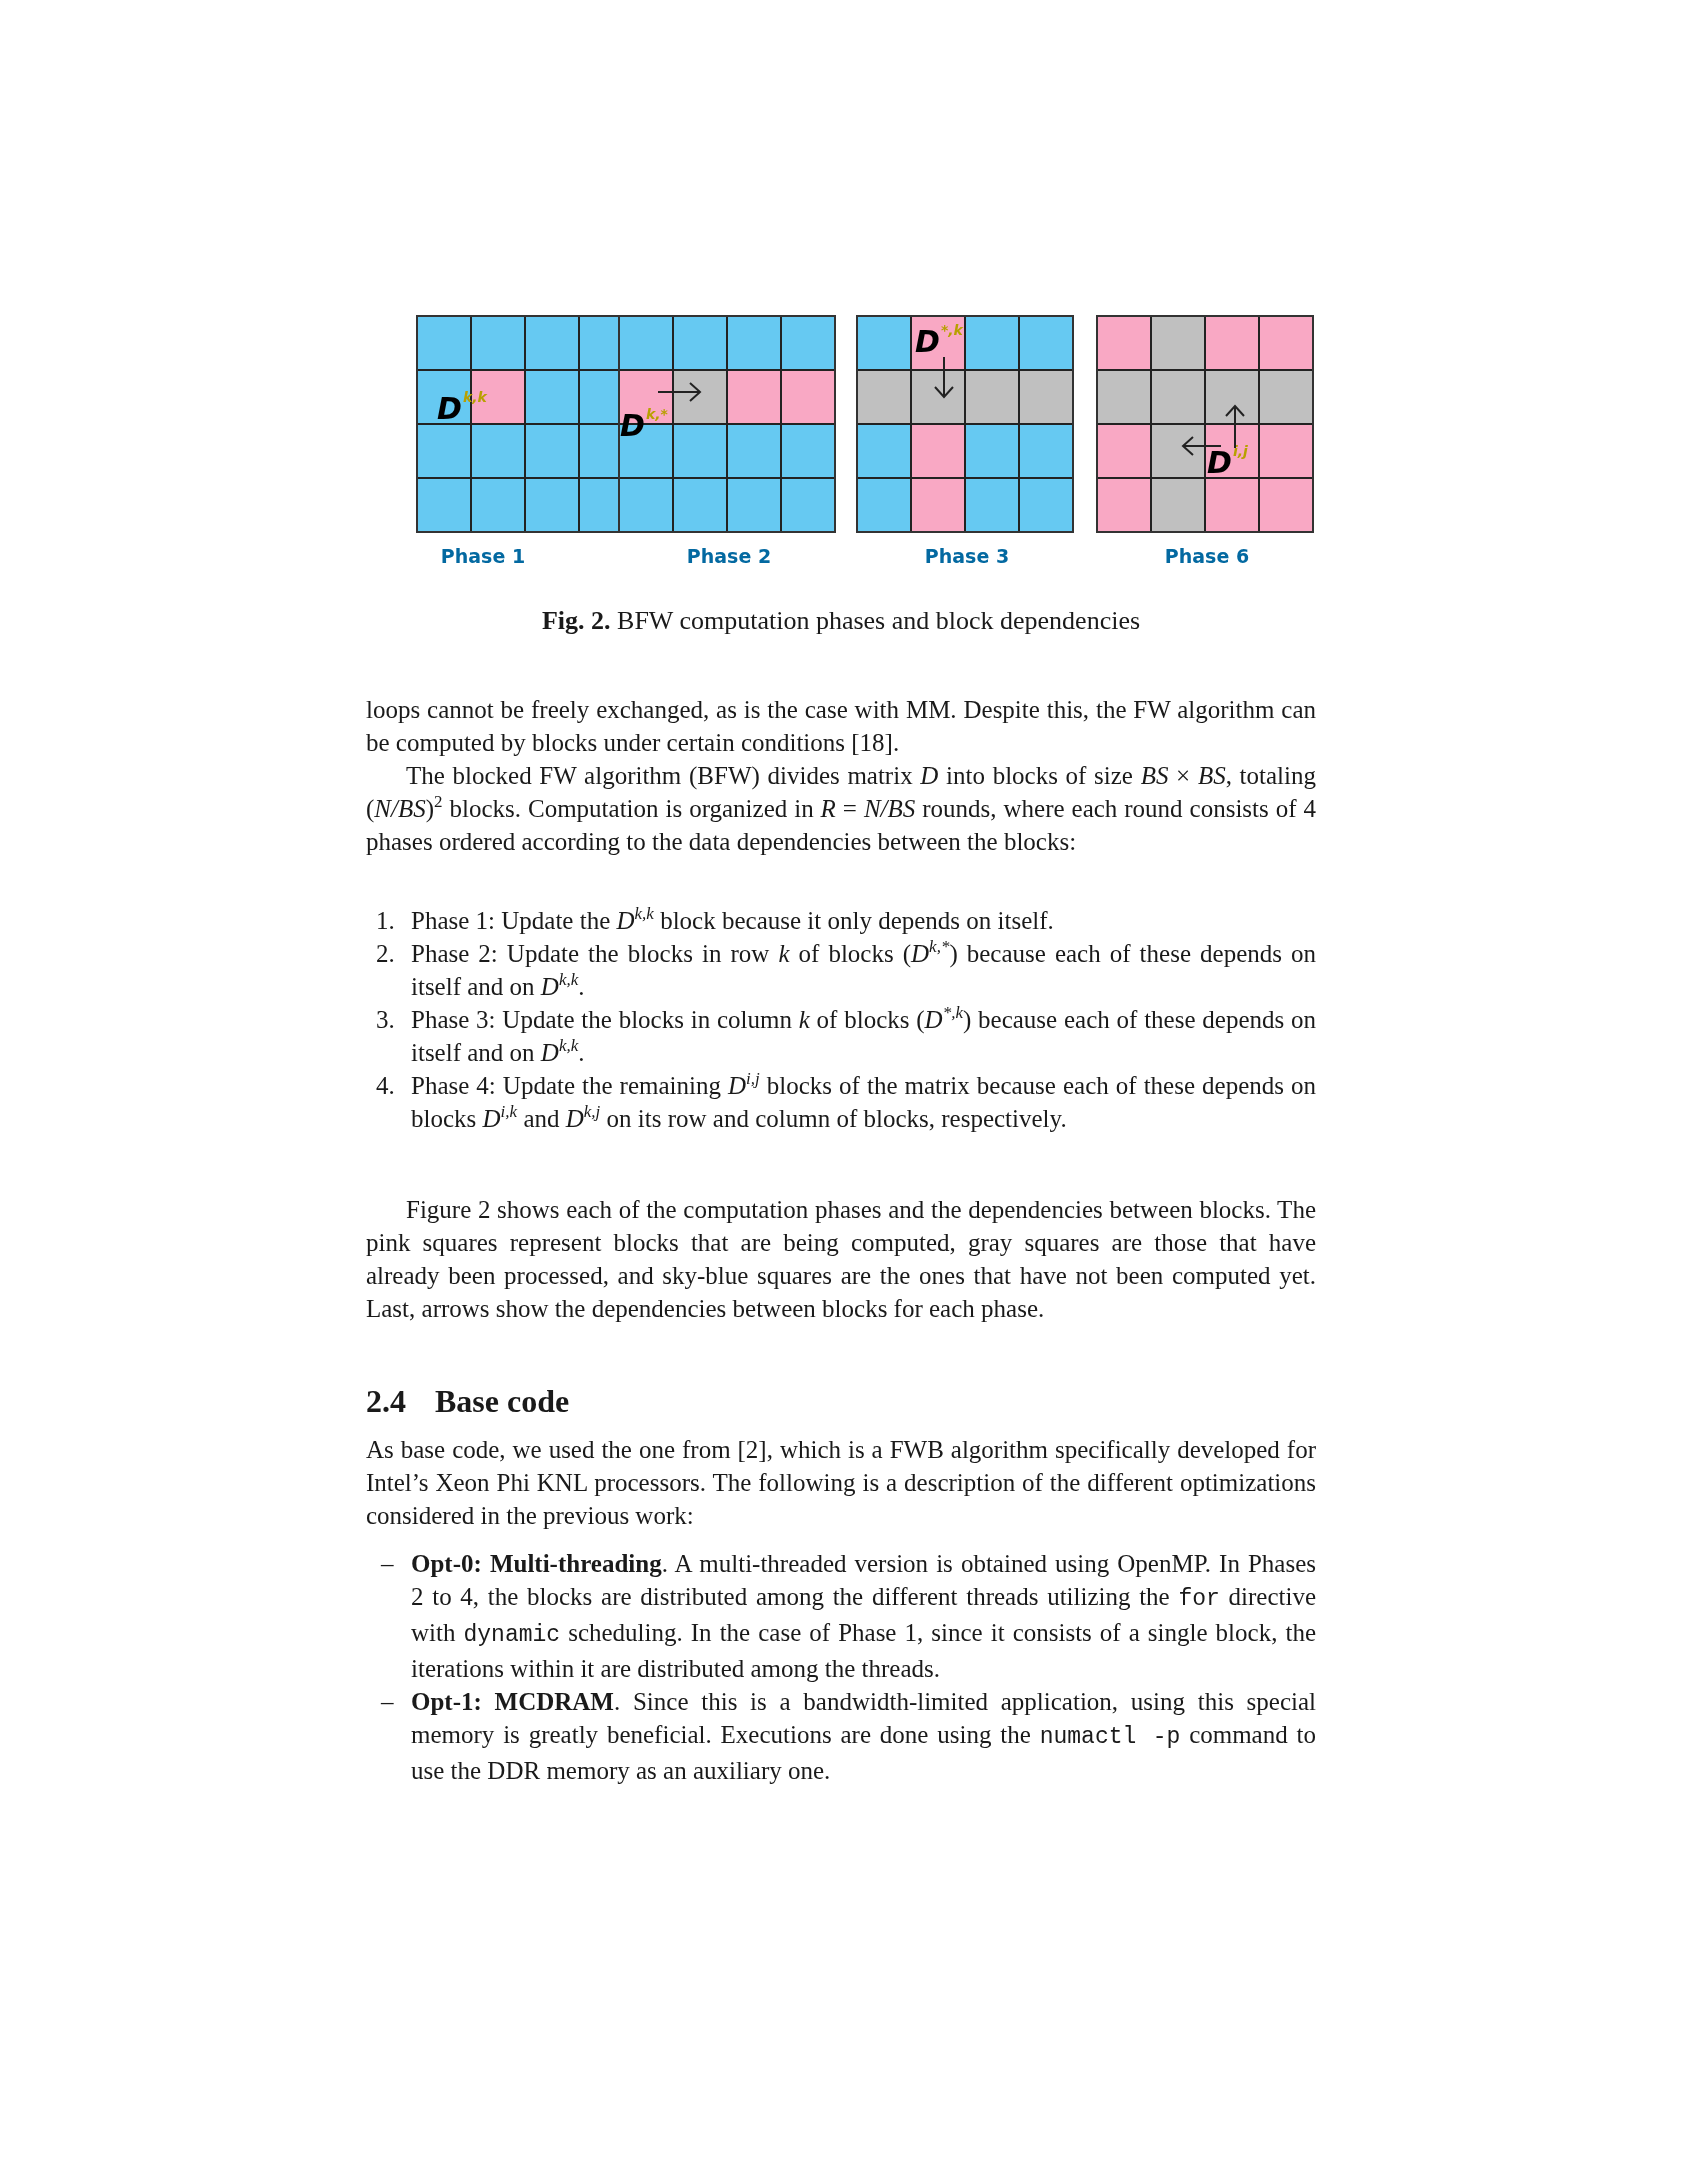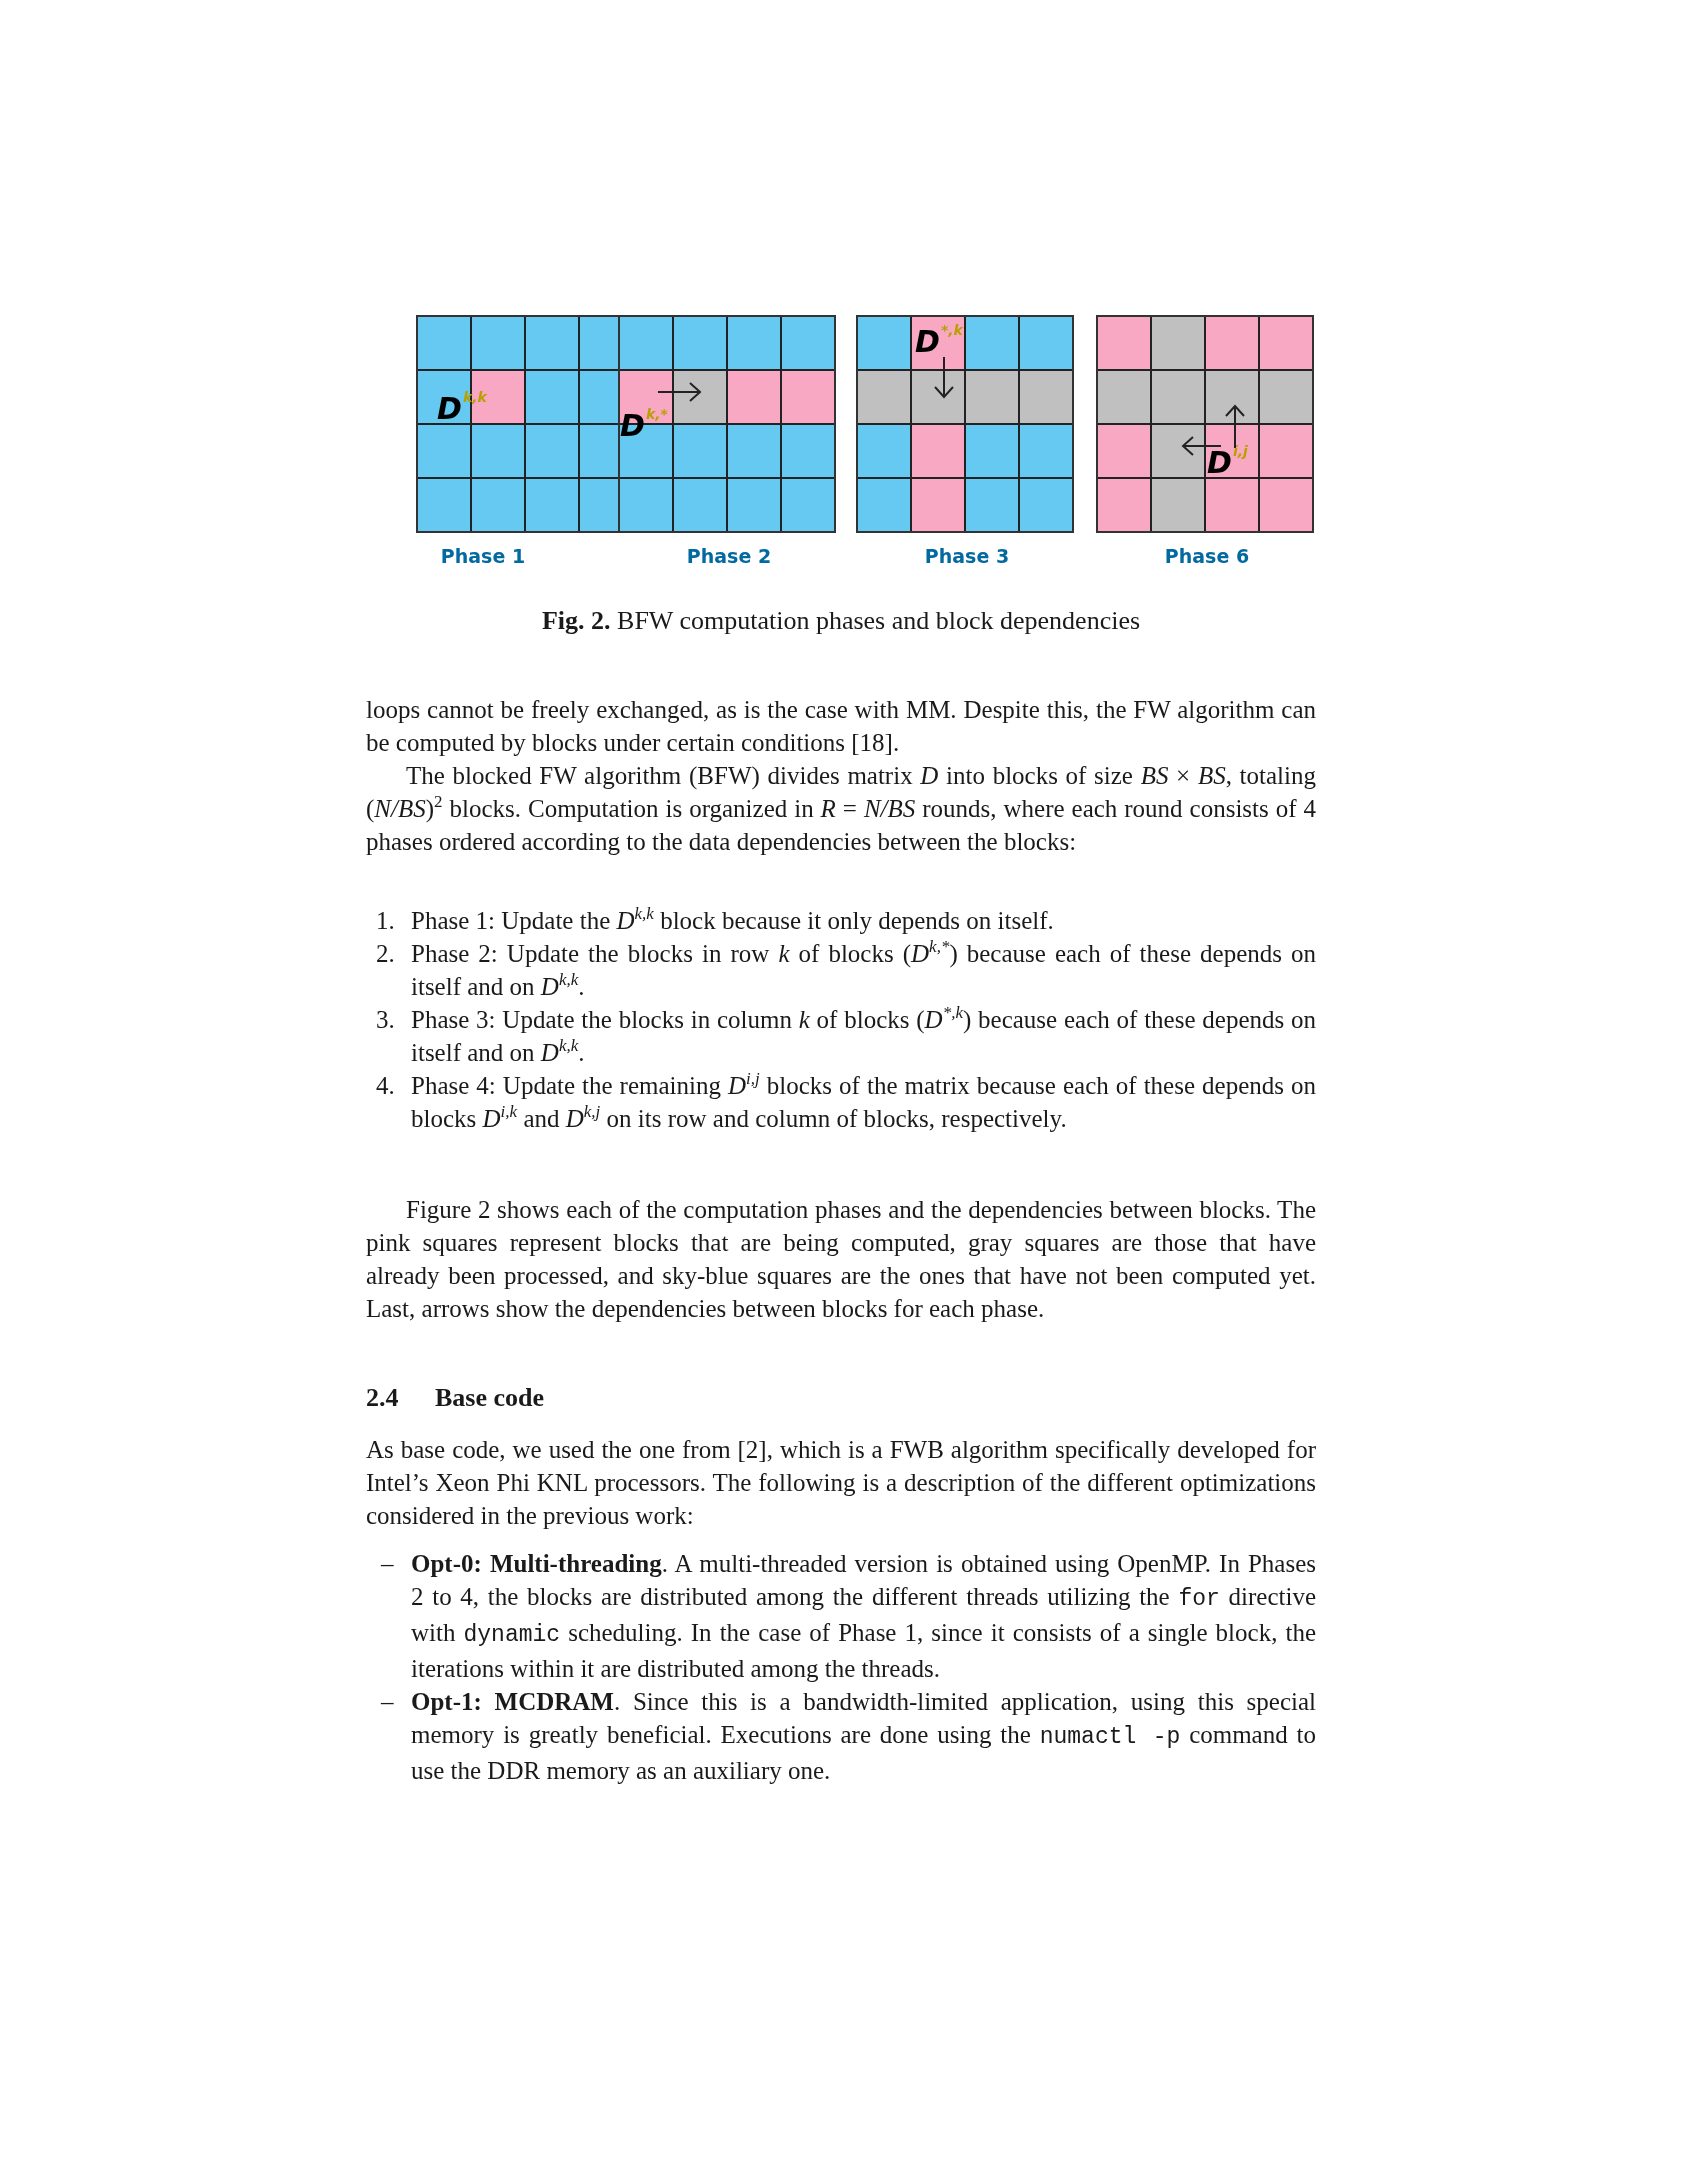--- a/index.html
+++ b/index.html
@@ -29,21 +29,21 @@
 
     
     .text { position: absolute; left: 366px; width: 950px; font-size: 25px; line-height: 33px; text-align: justify; }
     .text p { margin: 0; }
     .indent { text-indent: 40px; }
     .math { font-style: italic; }
     .sup { font-size: 17px; vertical-align: 10px; line-height: 0; font-style: italic; }
     ol.phases { margin: 0; padding: 0; list-style: none; }
     ol.phases li { position: relative; padding-left: 45px; }
     ol.phases li .num { position: absolute; left: 10px; }
-    .heading { position: absolute; left: 366px; top: 1383px; font-size: 26px; font-weight: bold; }
+    .heading { position: absolute; left: 366px; top: 1383px; font-size: 32px; font-weight: bold; }
     .heading .secnum { display: inline-block; width: 69px; }
     ul.opts { margin: 0; padding: 0; list-style: none; }
     ul.opts li { position: relative; padding-left: 45px; }
     ul.opts li .dash { position: absolute; left: 15px; }
     code, .mono { font-family: "Liberation Mono", "DejaVu Sans Mono", monospace; font-size: 23px; }
   </style>
 </head>
 <body>
 
 <div class="figure">

